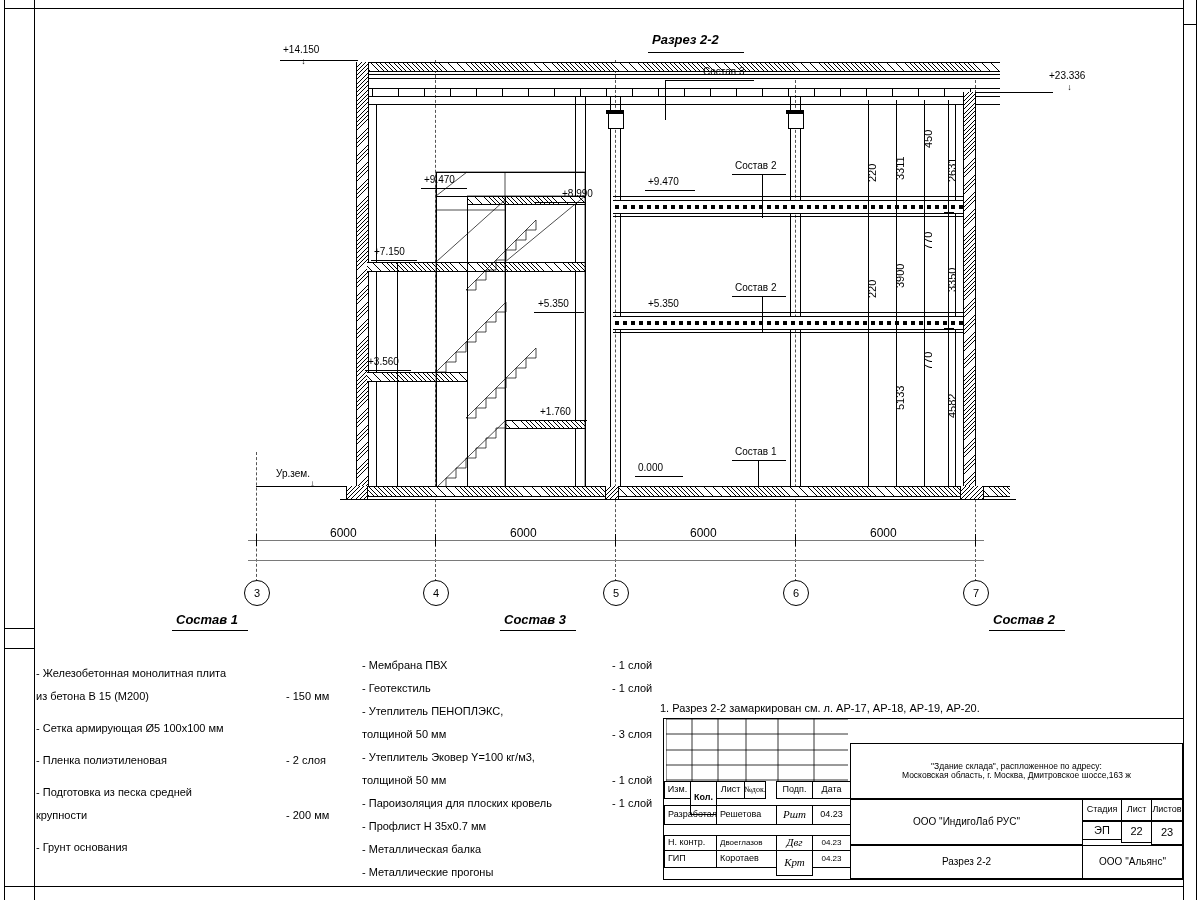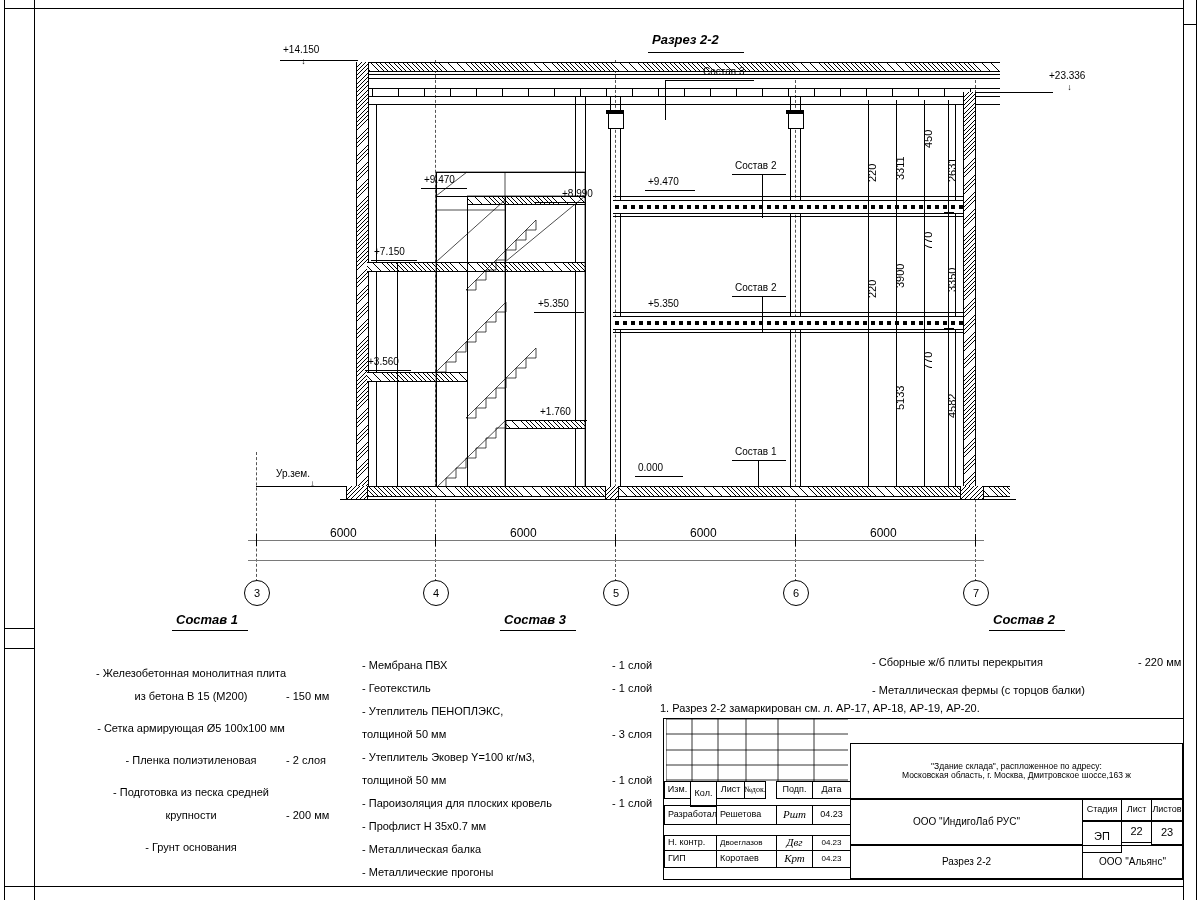--- a/index.html
+++ b/index.html
@@ -292,21 +292,21 @@
   <div class="lbl" style="left:870px;top:526px;">6000</div>
 
   <div class="circle" style="left:244px;top:580px;">3</div>
   <div class="circle" style="left:423px;top:580px;">4</div>
   <div class="circle" style="left:603px;top:580px;">5</div>
   <div class="circle" style="left:783px;top:580px;">6</div>
   <div class="circle" style="left:963px;top:580px;">7</div>
 
   <div class="ttl" style="left:176px;top:612px;">Состав 1</div>
   <div class="hl" style="left:172px;top:630px;width:76px;"></div>
-  <div class="spec" style="left:36px;top:662px;width:310px;line-height:23px;text-align:center;">
+  <div class="spec" style="left:36px;top:662px;width:310px;line-height:23px;">
     <div class="row"><span>- Железобетонная  монолитная плита</span><span class="amt" style="left:250px;"></span></div>
     <div class="row"><span>  из бетона В 15 (М200)</span><span class="amt" style="left:250px;">- 150 мм</span></div>
     <div class="row" style="margin-top:9px;"><span>- Сетка армирующая Ø5 100х100 мм</span><span class="amt" style="left:250px;"></span></div>
     <div class="row" style="margin-top:9px;"><span>- Пленка полиэтиленовая</span><span class="amt" style="left:250px;">- 2 слоя</span></div>
     <div class="row" style="margin-top:9px;"><span>- Подготовка из песка средней</span><span class="amt" style="left:250px;"></span></div>
     <div class="row"><span>  крупности</span><span class="amt" style="left:250px;">- 200 мм</span></div>
     <div class="row" style="margin-top:9px;"><span>- Грунт основания</span><span class="amt" style="left:250px;"></span></div>
   </div>
 
   <div class="ttl" style="left:504px;top:612px;">Состав 3</div>
@@ -319,24 +319,20 @@
     <div class="row"><span>- Утеплитель Эковер Y=100 кг/м3,</span><span class="amt" style="left:250px;"></span></div>
     <div class="row"><span>  толщиной 50 мм</span><span class="amt" style="left:250px;">- 1 слой</span></div>
     <div class="row"><span>- Пароизоляция для плоских кровель</span><span class="amt" style="left:250px;">- 1 слой</span></div>
     <div class="row"><span>- Профлист Н 35х0.7 мм</span><span class="amt" style="left:250px;"></span></div>
     <div class="row"><span>- Металлическая балка</span><span class="amt" style="left:250px;"></span></div>
     <div class="row"><span>- Металлические прогоны</span><span class="amt" style="left:250px;"></span></div>
   </div>
 
   <div class="ttl" style="left:993px;top:612px;">Состав 2</div>
   <div class="hl" style="left:989px;top:630px;width:76px;"></div>
-  <div class="spec" style="left:872px;top:648px;width:300px;line-height:28px;">
-    <div class="row"><span>- Сборные ж/б плиты перекрытия</span><span class="amt" style="left:266px;">- 220 мм</span></div>
-    <div class="row"><span>- Металлическая фермы (с торцов балки)</span><span class="amt" style="left:266px;"></span></div>
-  </div>
 
   <div class="note" style="left:660px;top:702px;">1. Разрез 2-2 замаркирован см. л. АР-17, АР-18, АР-19, АР-20.</div>
 
   <div class="tb" style="left:663px;top:718px;width:519px;height:160px;">
 
     <div class="cell nb" style="left:0;top:0;width:186px;height:62px;">
       <svg width="186" height="62" style="display:block;">
         <g stroke="#000" stroke-width="0.8">
           <line x1="0" y1="0" x2="186" y2="0"></line>
           <line x1="0" y1="15" x2="186" y2="15"></line>
@@ -348,53 +344,53 @@
           <line x1="52" y1="0" x2="52" y2="62"></line>
           <line x1="80" y1="0" x2="80" y2="62"></line>
           <line x1="112" y1="0" x2="112" y2="62"></line>
           <line x1="148" y1="0" x2="148" y2="62"></line>
           <line x1="186" y1="0" x2="186" y2="62"></line>
         </g>
       </svg>
     </div>
 
     <div class="cell" style="left:0;top:62px;width:27px;height:18px;">Изм.</div>
-    <div class="cell" style="left:26px;top:62px;width:27px;height:26px;">Кол.</div>
+    <div class="cell" style="left:26px;top:62px;width:27px;height:34px;font-weight:bold;">Кол.</div>
     <div class="cell" style="left:52px;top:62px;width:29px;height:18px;">Лист</div>
     <div class="cell" style="left:80px;top:62px;width:22px;height:18px;font-size:8px;font-family:Liberation Serif, serif;">№док.</div>
     <div class="cell" style="left:112px;top:62px;width:37px;height:18px;">Подп.</div>
     <div class="cell" style="left:148px;top:62px;width:39px;height:18px;">Дата</div>
 
     <div class="cell l" style="left:0;top:86px;width:53px;height:20px;padding-left:3px;">Разработал</div>
     <div class="cell l" style="left:52px;top:86px;width:61px;height:20px;padding-left:3px;">Решетова</div>
     <div class="cell sig" style="left:112px;top:86px;width:37px;height:20px;">Ршт</div>
     <div class="cell" style="left:148px;top:86px;width:39px;height:20px;">04.23</div>
 
     <div class="cell l" style="left:0;top:116px;width:53px;height:16px;padding-left:3px;">Н. контр.</div>
     <div class="cell l" style="left:52px;top:116px;width:61px;height:16px;padding-left:3px;font-size:8px;">Двоеглазов</div>
     <div class="cell sig" style="left:112px;top:116px;width:37px;height:16px;">Двг</div>
     <div class="cell" style="left:148px;top:116px;width:39px;height:16px;font-size:8px;">04.23</div>
 
     <div class="cell l" style="left:0;top:131px;width:53px;height:18px;padding-left:3px;">ГИП</div>
     <div class="cell l" style="left:52px;top:131px;width:61px;height:18px;padding-left:3px;">Коротаев</div>
-    <div class="cell sig" style="left:112px;top:131px;width:37px;height:18px;">Крт</div>
+    <div class="cell sig" style="left:112px;top:131px;width:37px;height:26px;">Крт</div>
     <div class="cell" style="left:148px;top:131px;width:39px;height:18px;font-size:8px;">04.23</div>
 
 
     <div class="cell" style="left:186px;top:24px;width:333px;height:56px;flex-direction:column;font-size:8.5px;">
       <span>"Здание склада", распложенное по адресу:</span>
       <span>Московская область, г. Москва, Дмитровское шоссе,163 ж</span>
     </div>
 
     <div class="cell" style="left:186px;top:80px;width:233px;height:46px;font-size:10px;">ООО "ИндигоЛаб РУС"</div>
     <div class="cell" style="left:186px;top:126px;width:233px;height:34px;font-size:10px;">Разрез 2-2</div>
 
     <div class="cell" style="left:418px;top:80px;width:40px;height:22px;">Стадия</div>
     <div class="cell" style="left:457px;top:80px;width:31px;height:22px;">Лист</div>
     <div class="cell" style="left:487px;top:80px;width:32px;height:22px;">Листов</div>
-    <div class="cell" style="left:418px;top:102px;width:40px;height:32px;font-size:11px;">ЭП</div>
+    <div class="cell" style="left:418px;top:102px;width:40px;height:19px;font-size:11px;">ЭП</div>
     <div class="cell" style="left:457px;top:102px;width:31px;height:22px;font-size:11px;">22</div>
     <div class="cell" style="left:487px;top:102px;width:32px;height:24px;font-size:11px;">23</div>
 
     <div class="cell" style="left:418px;top:126px;width:101px;height:34px;font-size:10px;">ООО "Альянс"</div>
   </div>
 
 </div>
 
 </body></html>

